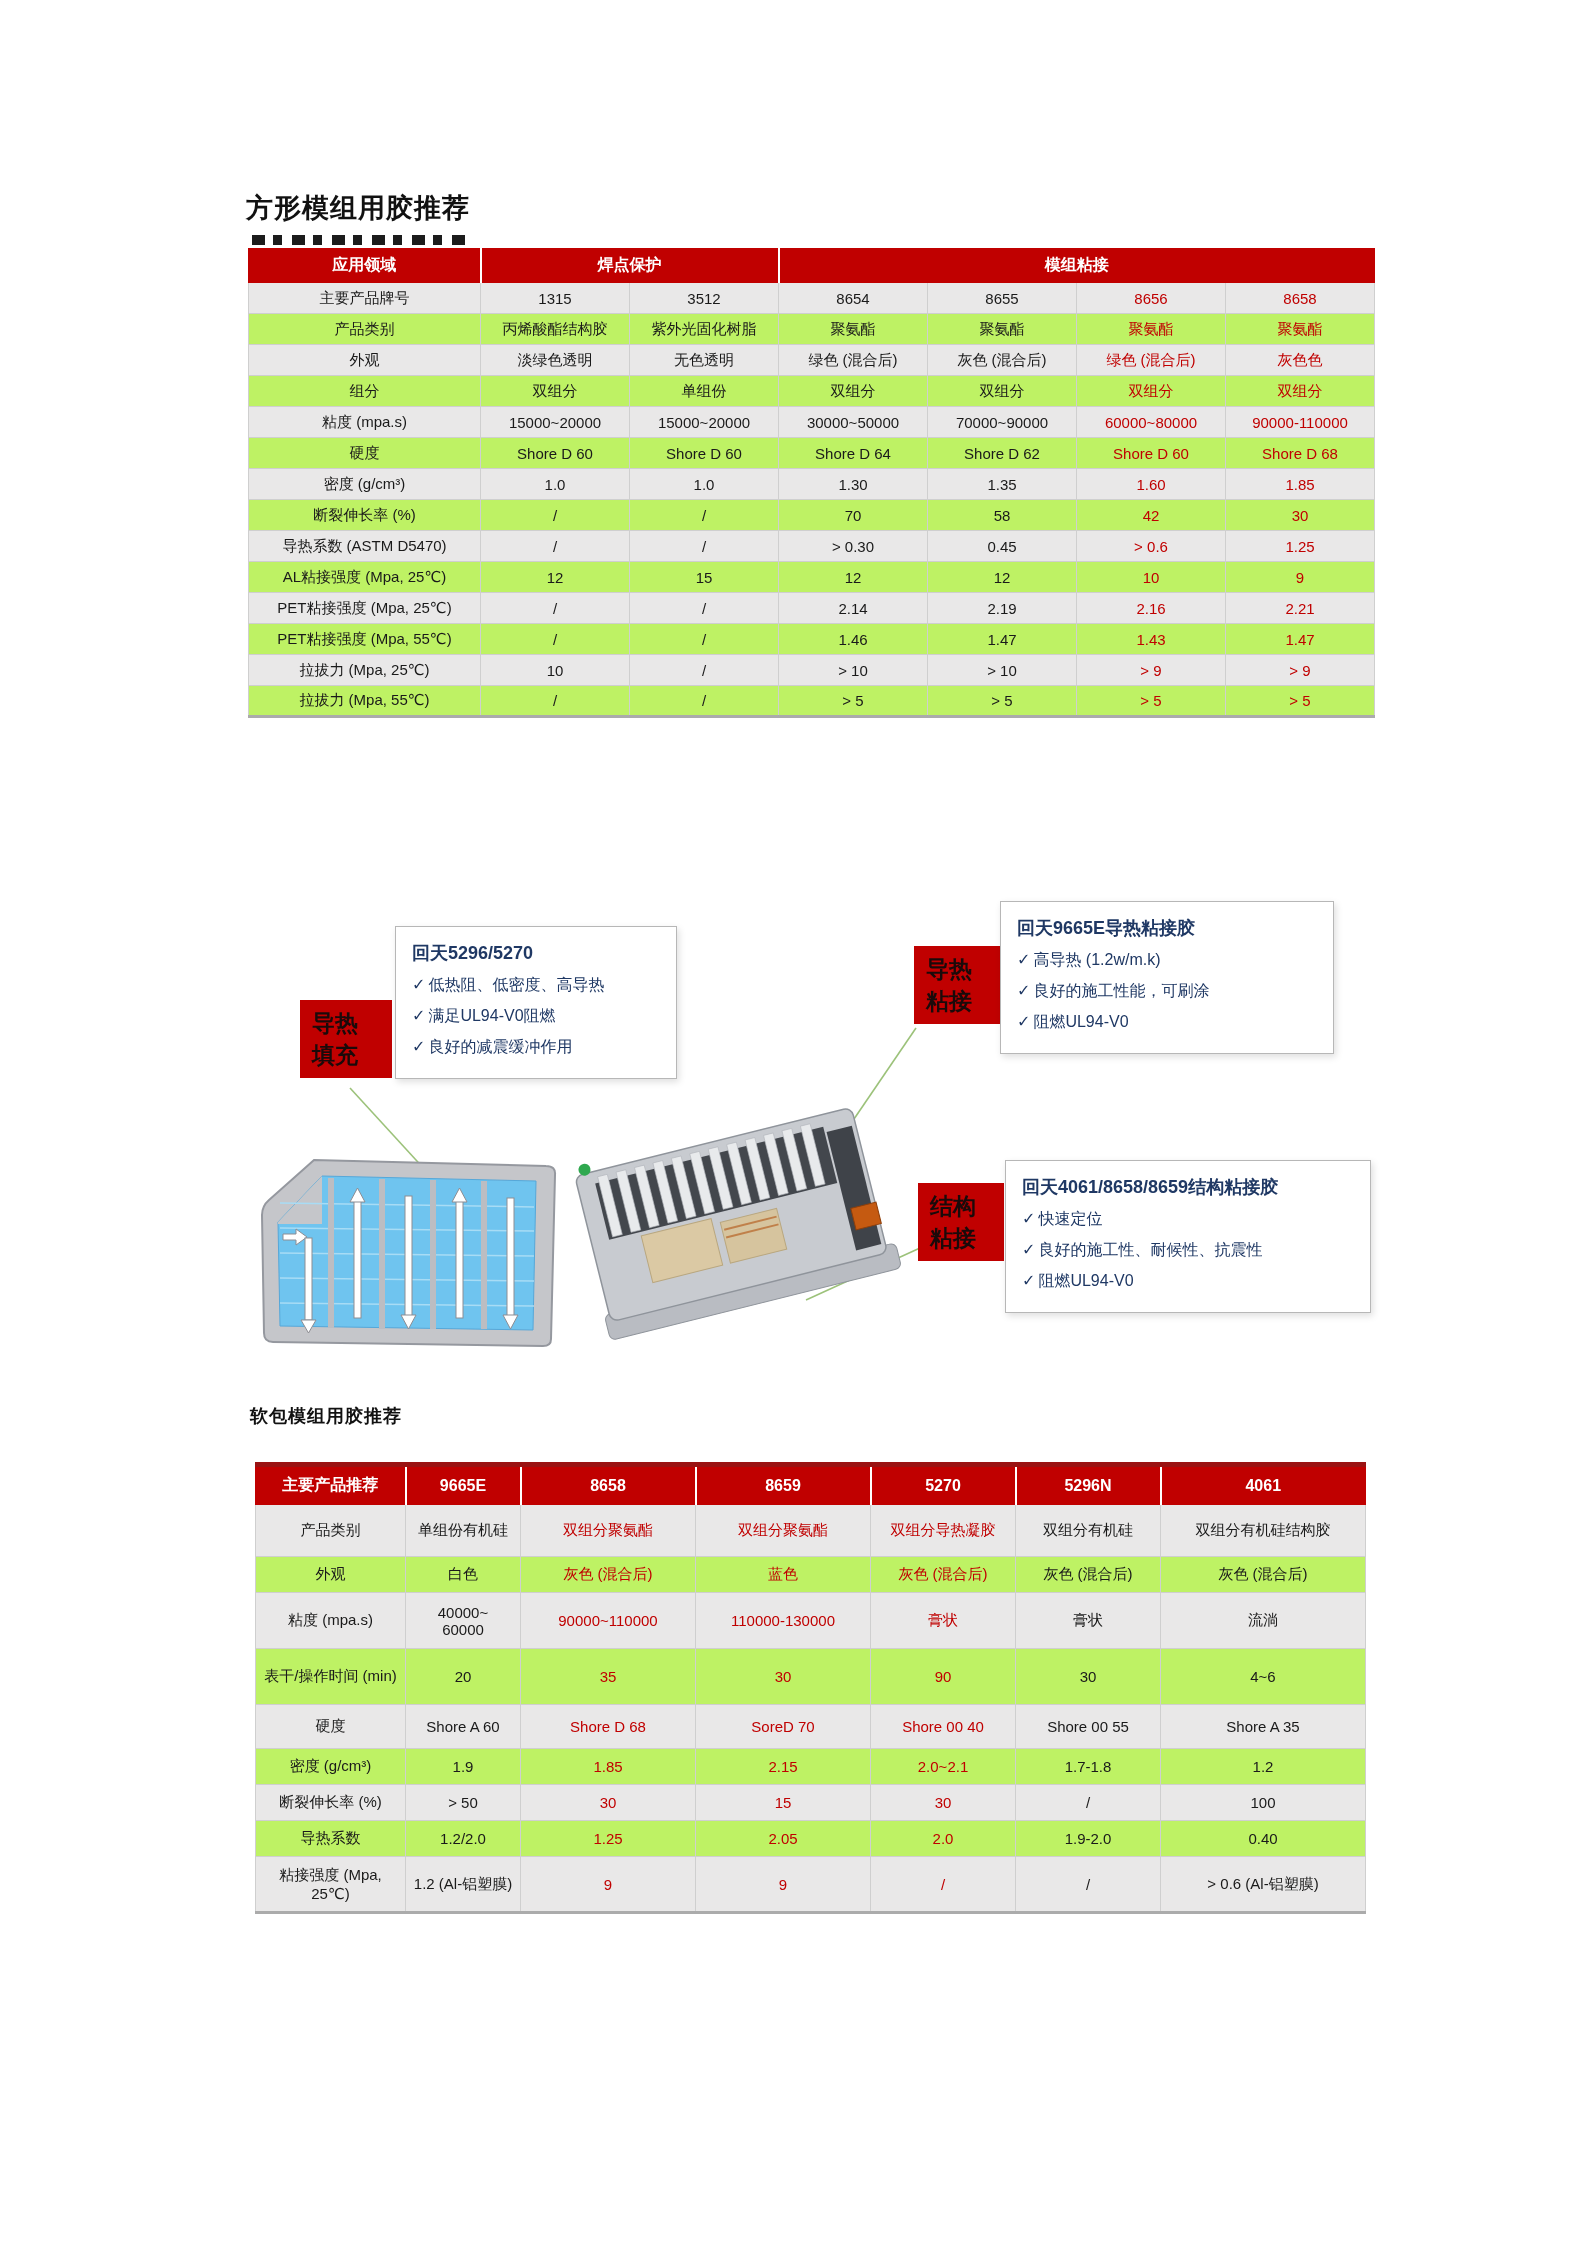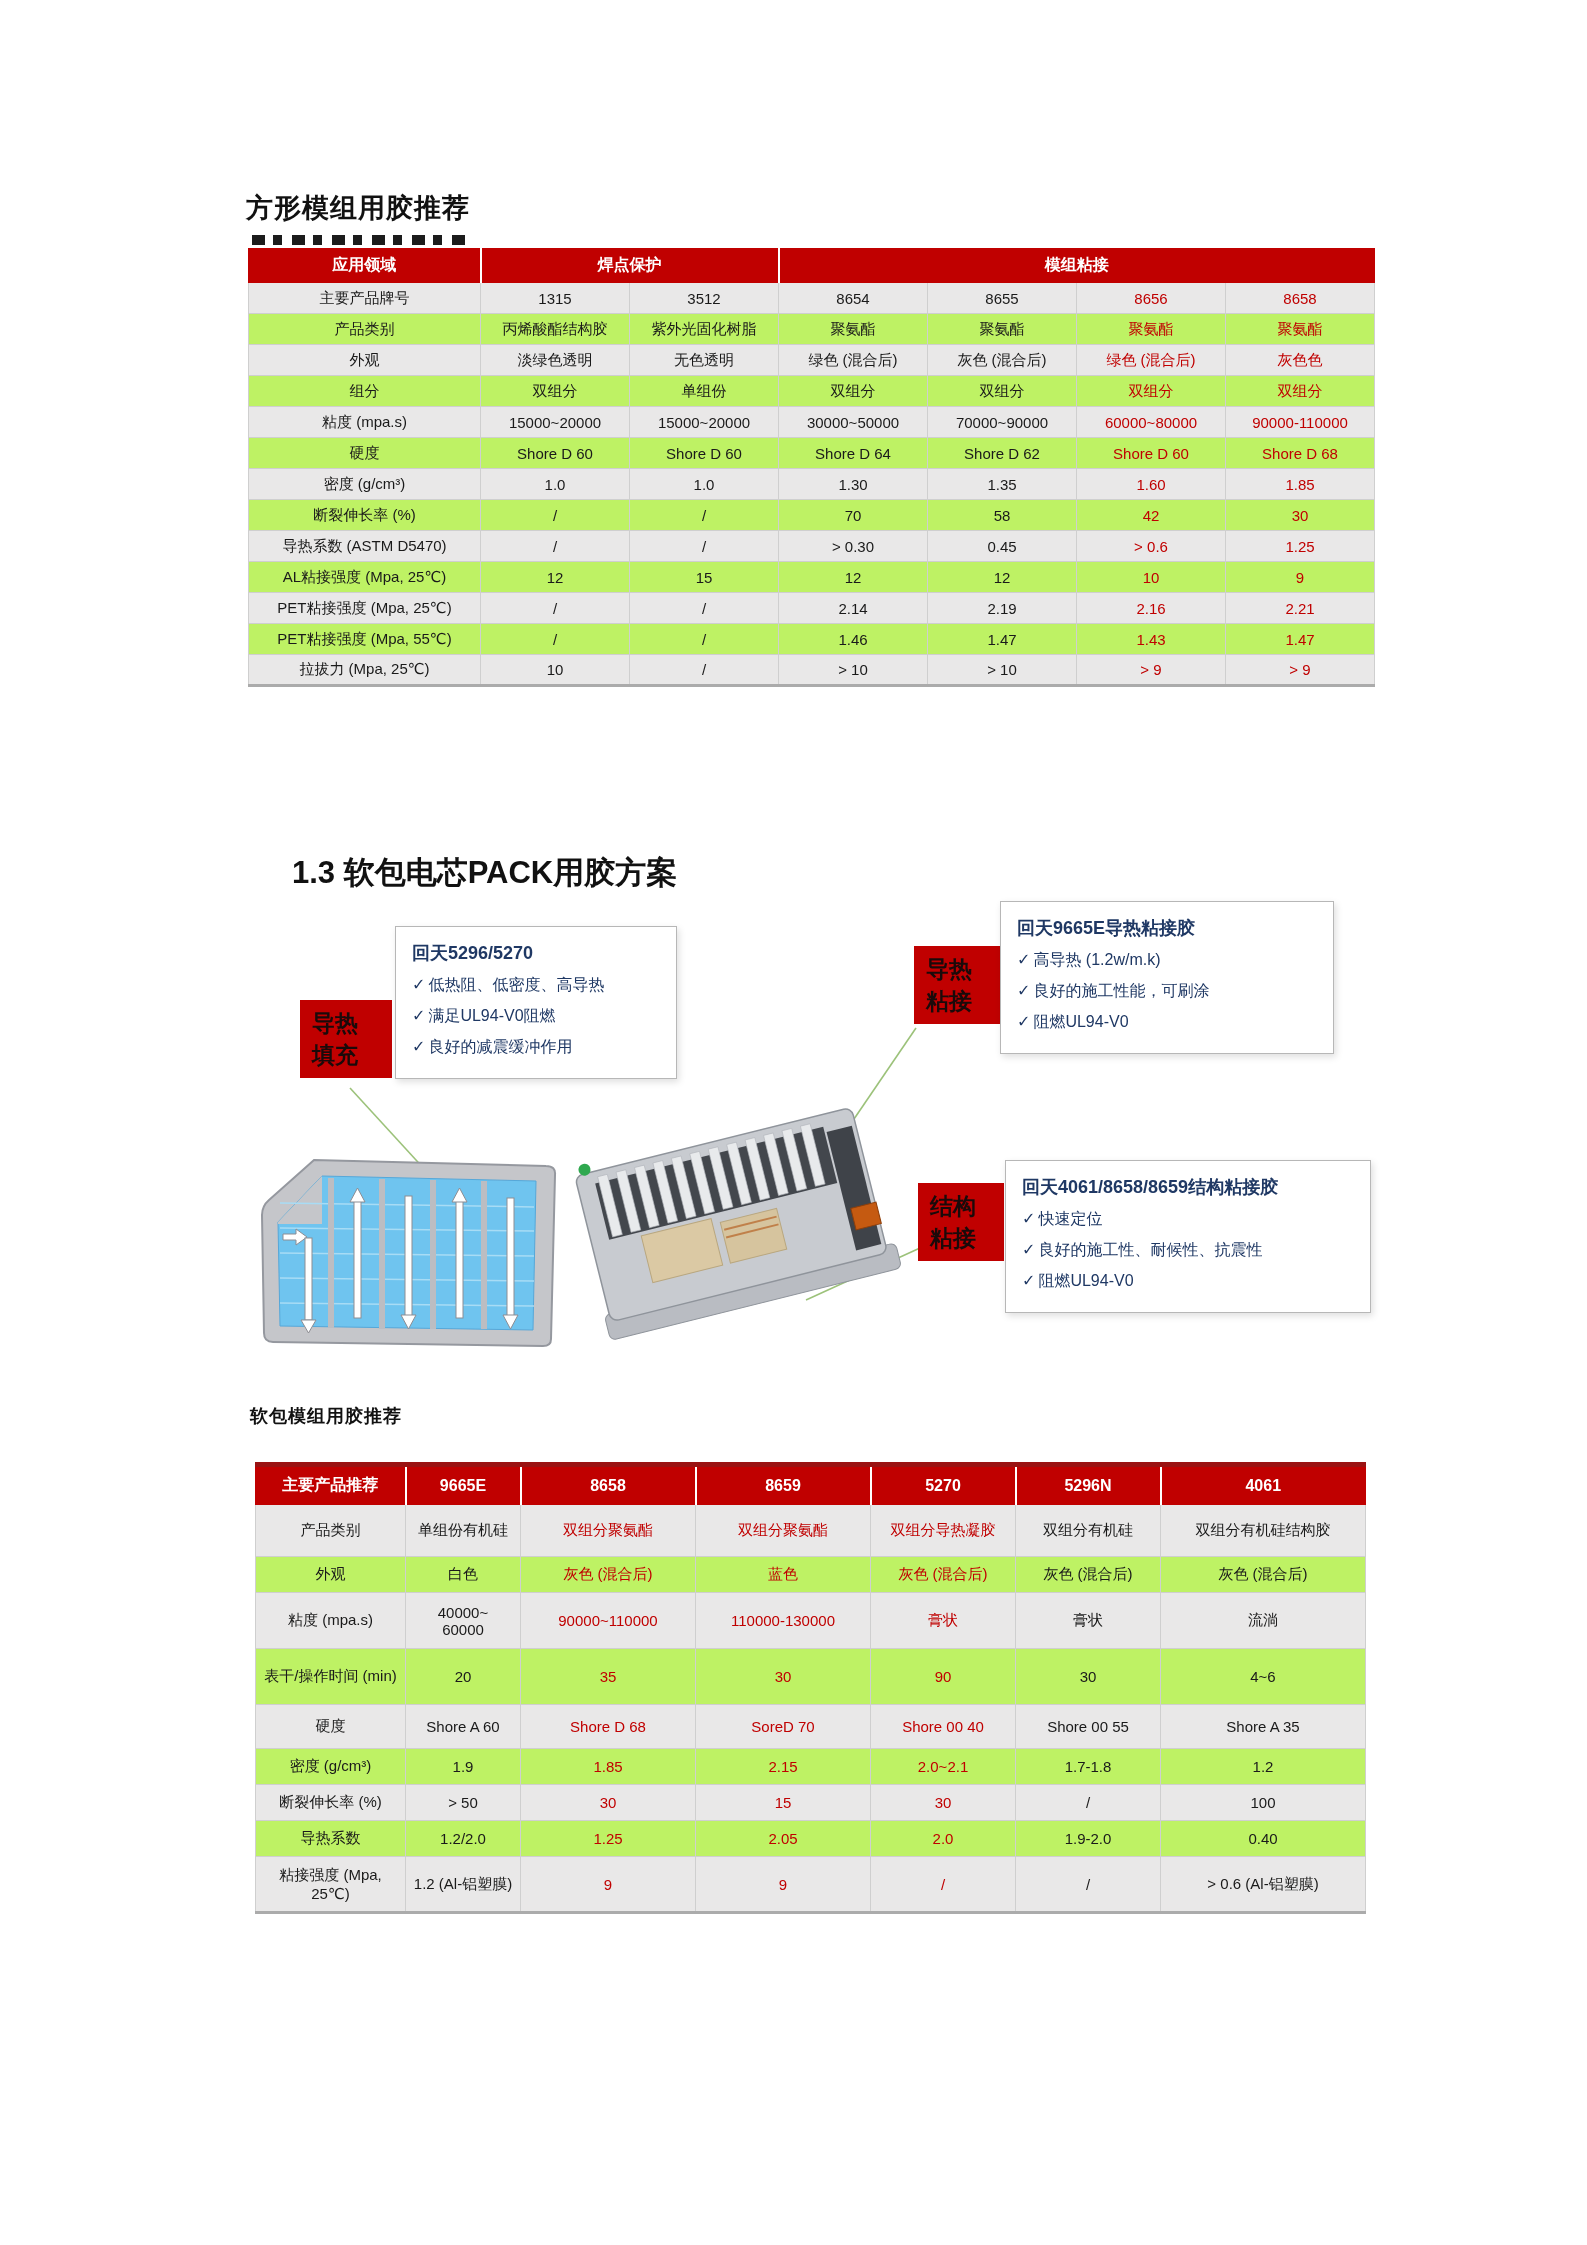--- a/index.html
+++ b/index.html
@@ -189,25 +189,33 @@
           </tr>
           <tr>
             <td>拉拔力 (Mpa, 25℃)</td>
             <td>10</td>
             <td>/</td>
             <td>&gt; 10</td>
             <td>&gt; 10</td>
             <td class="red">&gt; 9</td>
             <td class="red">&gt; 9</td>
           </tr>
+          <tr>
+            <td>拉拔力 (Mpa, 55℃)</td>
+            <td>/</td>
+            <td>/</td>
+            <td>&gt; 5</td>
+            <td>&gt; 5</td>
+            <td class="red">&gt; 5</td>
+            <td class="red">&gt; 5</td>
+          </tr>
         </tbody>
     </table>
   </div>
 
-  <div id="title2" class="sec-title">1.3 软包电芯PACK用胶方案</div>
 
   <svg id="diagram-svg" width="1587" height="2245" viewBox="0 0 1587 2245">
     <g stroke="#9CC27A" stroke-width="1.6">
       <line x1="350" y1="1088" x2="438" y2="1184"></line>
       <line x1="916" y1="1028" x2="792" y2="1210"></line>
       <line x1="920" y1="1248" x2="806" y2="1300"></line>
     </g>
     <g>
       <path d="M 314,1160 L 546,1166 Q 556,1166 555,1175 L 551,1339 Q 551,1346 543,1346 L 273,1342 Q 264,1342 264,1333 L 262,1215 Q 262,1206 269,1200 Z" fill="#c5c6ca" stroke="#95989f" stroke-width="2"></path>
       <path d="M 322,1176 L 536,1181 L 533,1330 L 280,1326 L 278,1222 Z" fill="#6FC4EF" stroke="#56a7d8" stroke-width="1"></path>

